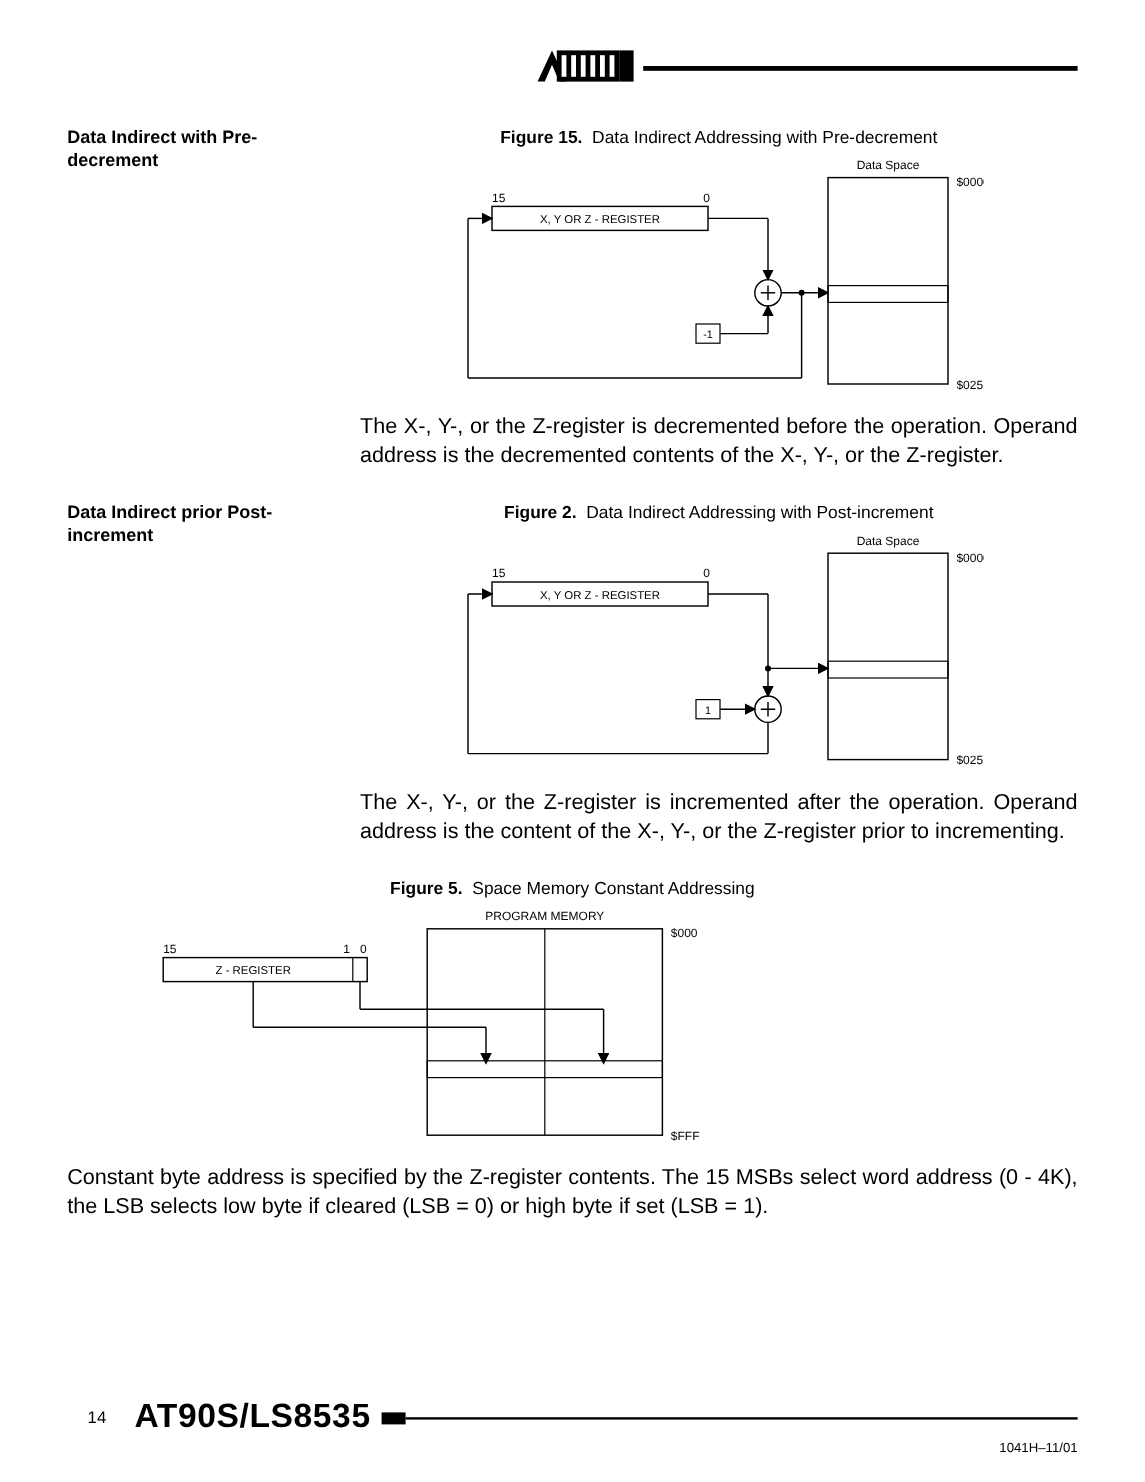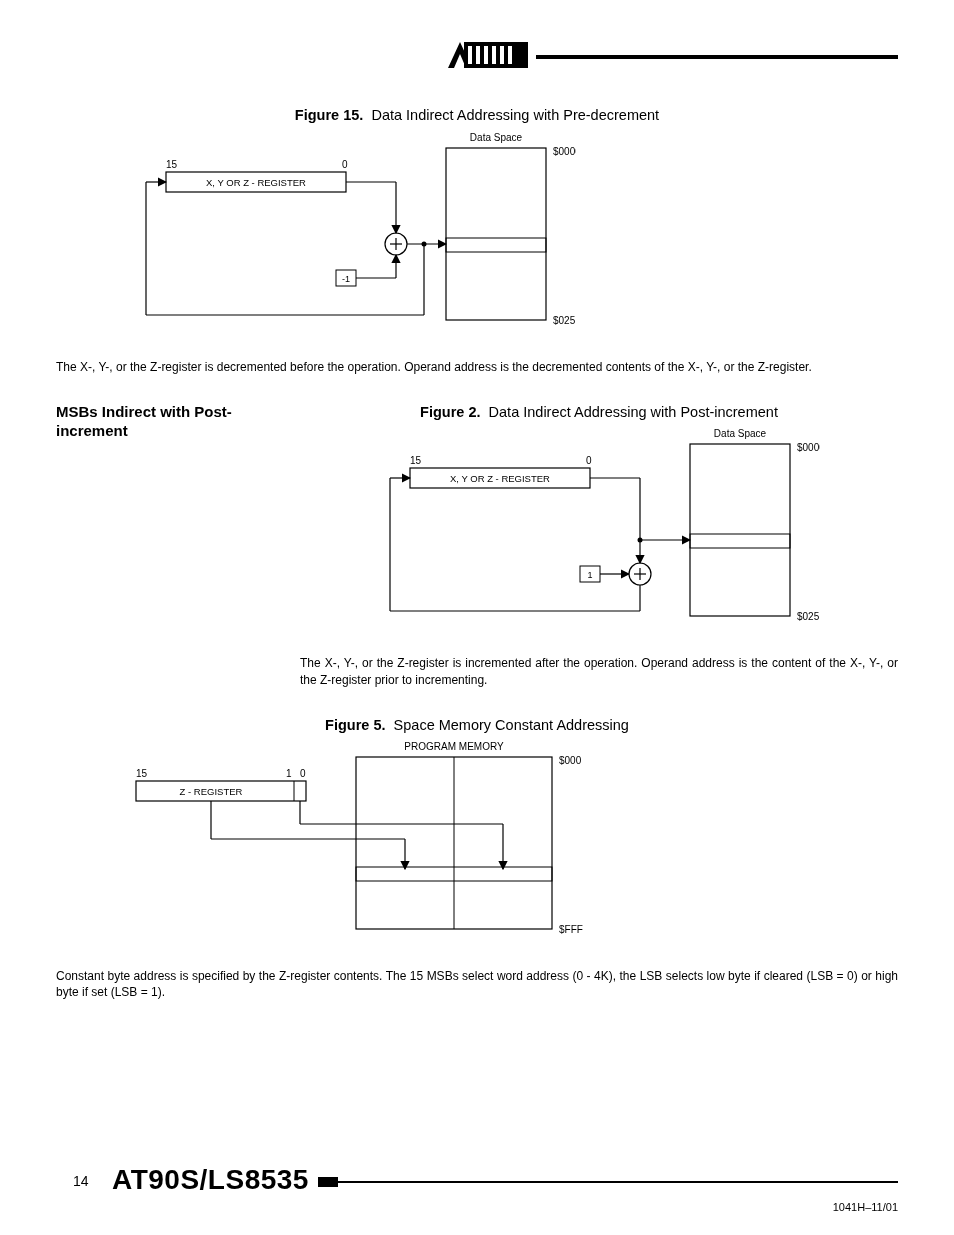--- a/index.html
+++ b/index.html
@@ -56,22 +56,22 @@
   .main-col {
     flex: 1;
   }
   .fig-caption {
     font-size: 14.5px;
     margin-bottom: 4px;
     text-align: center;
   }
   .fig-caption b { font-weight: bold; }
   .para {
-    font-size: 12px;
-    margin-top: 24px;
+    font-size: 18px;
+    margin-top: 8px;
     margin-bottom: 18px;
     text-align: justify;
   }
 
   svg { display: block; }
 
   .footer {
     position: absolute;
     left: 56px;
     right: 56px;
@@ -134,20 +134,21 @@
       <rect x="68" y="8" width="4" height="18" fill="#fff"></rect>
       <rect x="76" y="4" width="12" height="26" fill="#000"></rect>
     </svg>
   </div>
   <div class="rule"></div>
 </div>
 
 <div class="content">
 
   <div class="section-row">
+    <div class="side-title">Data Indirect with Pre-decrement</div>
     <div class="main-col">
       <div class="fig-caption">
         <b>Figure 15.</b>&nbsp;&nbsp;<span>Data Indirect Addressing with Pre-decrement</span>
       </div>
       <svg width="520" height="205">
         <defs>
           <marker id="arr1" markerWidth="8" markerHeight="8" refX="7" refY="4" orient="auto">
             <path d="M0,0 L8,4 L0,8 Z" fill="#000"></path>
           </marker>
         </defs>
@@ -182,21 +183,21 @@
         <line x1="340" y1="52" x2="340" y2="103" stroke="#000" stroke-width="1.2" marker-end="url(#arr1)"></line>
 
         <line x1="300" y1="148" x2="340" y2="148" stroke="#000" stroke-width="1.2"></line>
         <line x1="340" y1="148" x2="340" y2="125" stroke="#000" stroke-width="1.2" marker-end="url(#arr1)"></line>
       </svg>
       <div class="para">The X-, Y-, or the Z-register is decremented before the operation. Operand address is the decremented contents of the X-, Y-, or the Z-register.</div>
     </div>
   </div>
 
   <div class="section-row">
-    <div class="side-title">MSBs Indirect with Post-increment</div>
+    <div class="side-title">Data Indirect prior Post-increment</div>
     <div class="main-col">
       <div class="fig-caption">
         <b>Figure 2.</b>&nbsp;&nbsp;<span>Data Indirect Addressing with Post-increment</span>
       </div>
       <svg width="520" height="205">
         <defs>
           <marker id="arr2" markerWidth="8" markerHeight="8" refX="7" refY="4" orient="auto">
             <path d="M0,0 L8,4 L0,8 Z" fill="#000"></path>
           </marker>
         </defs>

